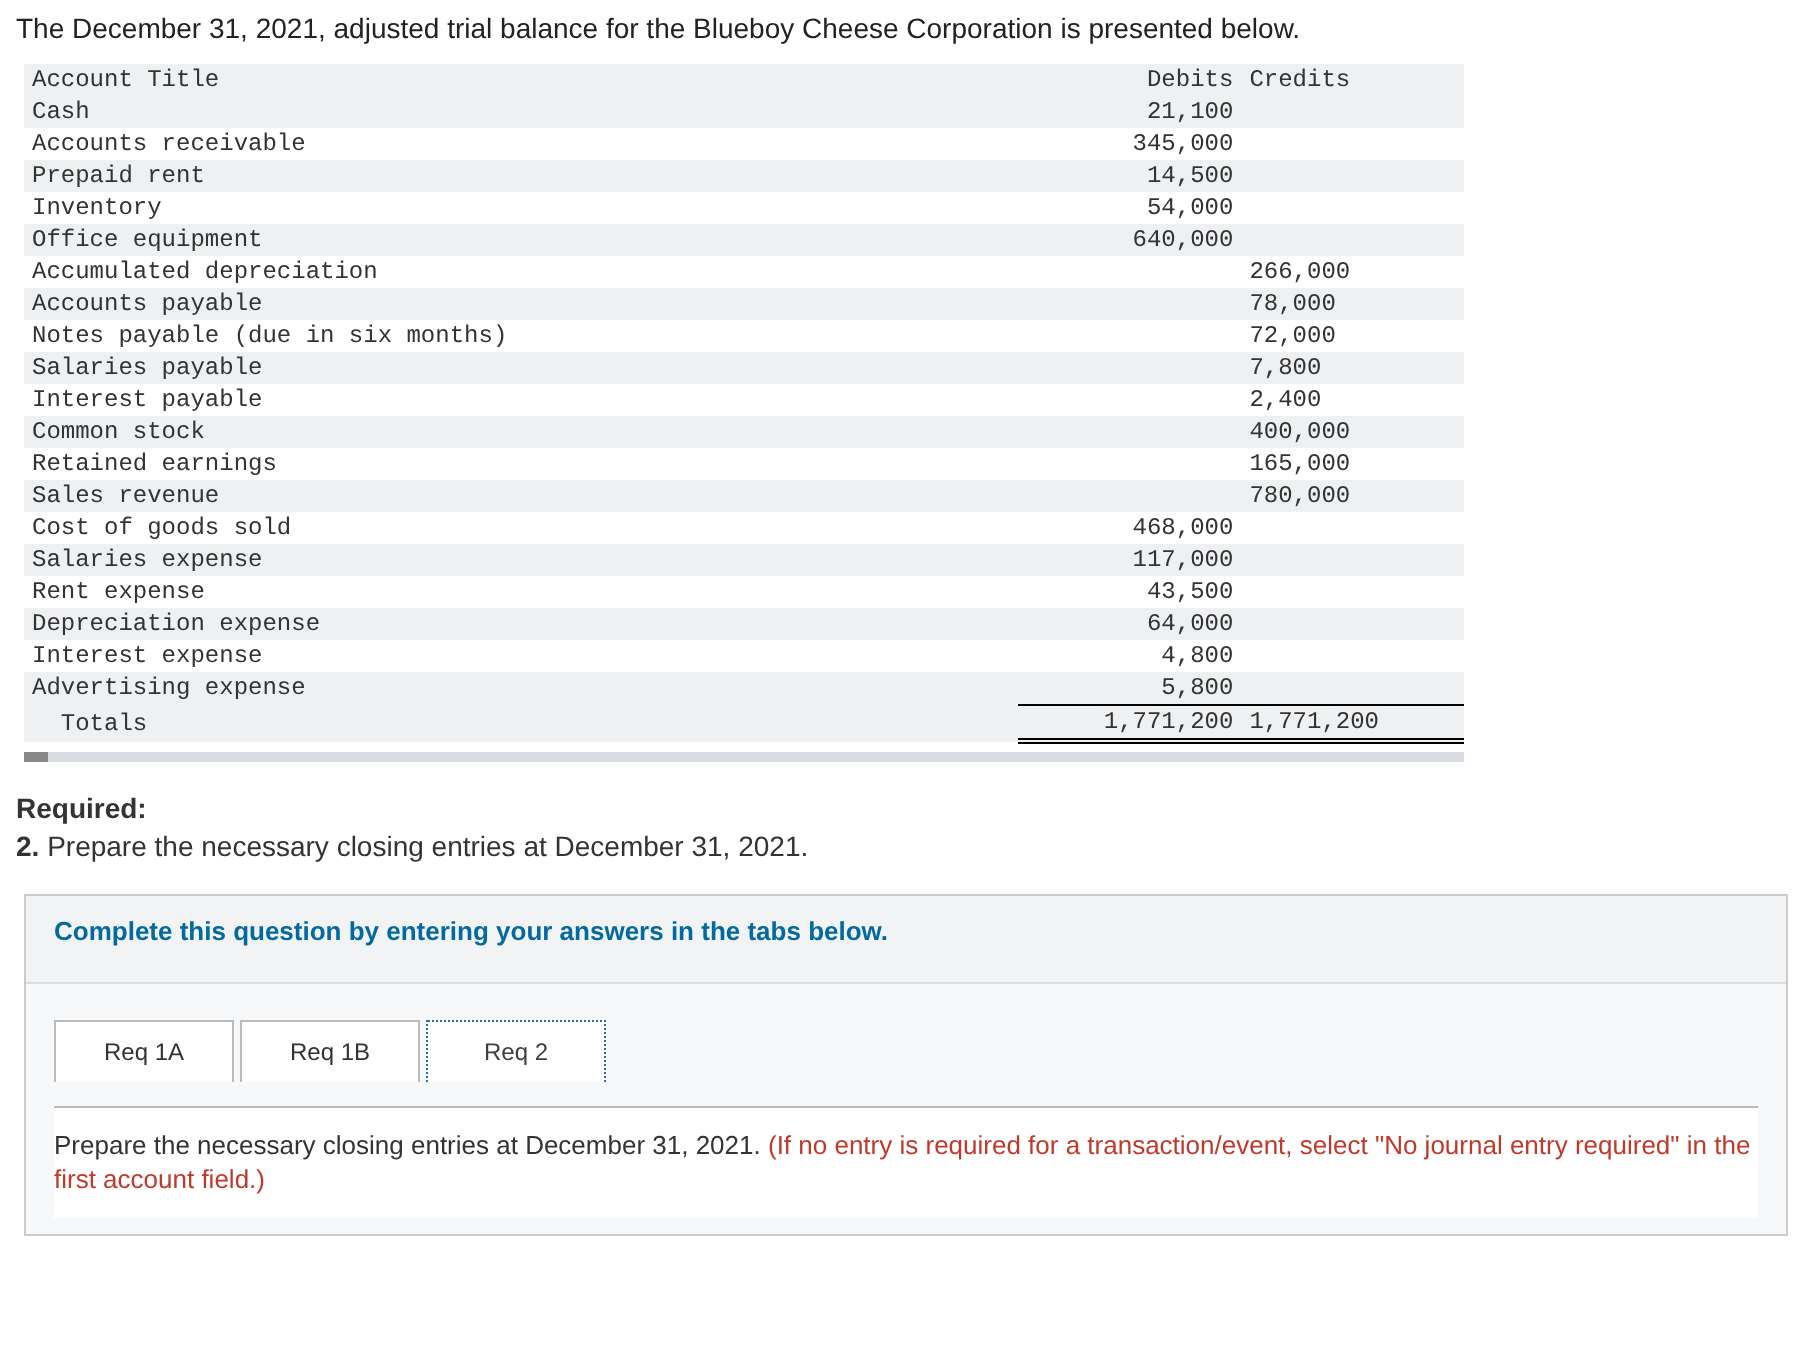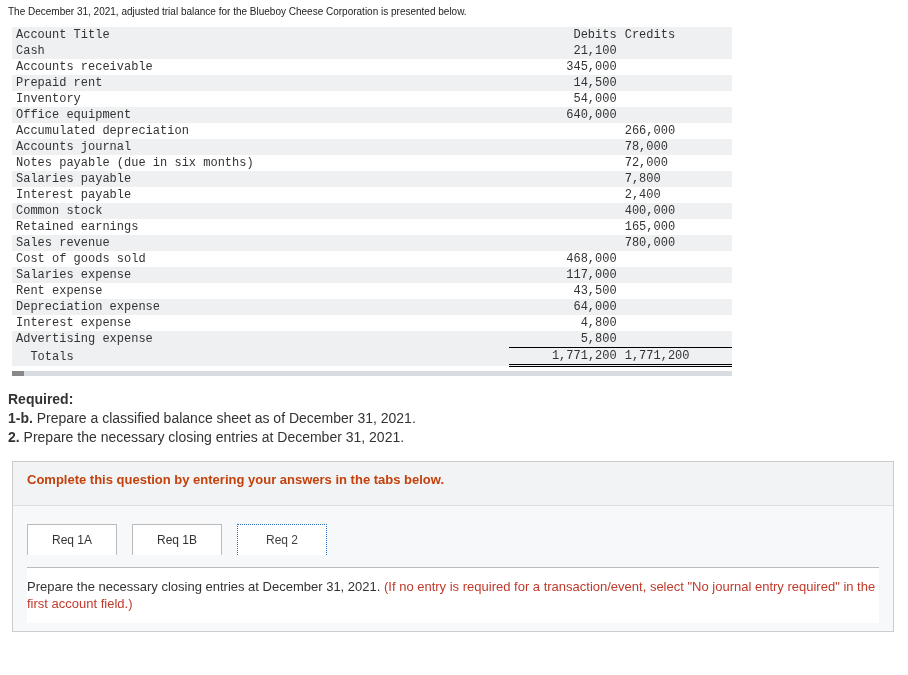--- a/index.html
+++ b/index.html
@@ -6,21 +6,21 @@
     margin: 0;
     padding: 4px 8px;
     font-family: Arial, Helvetica, sans-serif;
     font-size: 13px;
     color: #333;
     background: #fff;
     width: 908px;
     box-sizing: border-box;
   }
   .intro {
-    font-size: 10px;
+    font-size: 14px;
     margin: 2px 0 10px 0;
     color: #222;
   }
   .trial-balance {
     font-family: "Courier New", monospace;
     font-size: 12px;
     width: 720px;
     margin-left: 4px;
     border-collapse: collapse;
   }
@@ -64,28 +64,28 @@
     border: 1px solid #ccc;
     background: #f7f8f9;
     width: 880px;
     margin-left: 4px;
     padding: 0;
   }
   .complete-bar {
     padding: 10px 14px 18px 14px;
     font-size: 13px;
     font-weight: bold;
-    color: #c2410c;
+    color: #0369a1;
     border-bottom: 1px solid #ddd;
     background: #f2f3f4;
   }
   .tab-row {
     display: flex;
     padding: 18px 14px 0 14px;
-    gap: 16px;
+    gap: 4px;
   }
   .tab {
     min-width: 90px;
     padding: 8px 12px;
     text-align: center;
     font-size: 12px;
     background: #fff;
     border: 1px solid #bbb;
     border-bottom: none;
     margin-right: -1px;
@@ -149,21 +149,21 @@
         <td class="tb-account">Office equipment</td>
         <td class="tb-debit">640,000</td>
         <td class="tb-credit"></td>
       </tr>
       <tr>
         <td class="tb-account">Accumulated depreciation</td>
         <td class="tb-debit"></td>
         <td class="tb-credit">266,000</td>
       </tr>
       <tr>
-        <td class="tb-account">Accounts journal</td>
+        <td class="tb-account">Accounts payable</td>
         <td class="tb-debit"></td>
         <td class="tb-credit">78,000</td>
       </tr>
       <tr>
         <td class="tb-account">Notes payable (due in six months)</td>
         <td class="tb-debit"></td>
         <td class="tb-credit">72,000</td>
       </tr>
       <tr>
         <td class="tb-account">Salaries payable</td>
@@ -229,21 +229,20 @@
   </tr>
 </tbody>
   </table>
 
 <div class="scroll-track">
   <div class="scroll-thumb"></div>
 </div>
 
 <div class="required-block">
   <div class="hdr">Required:</div>
-  <div><span class="num">1-b.</span><span> Prepare a classified balance sheet as of December 31, 2021.</span></div>
   <div><span class="num">2.</span><span> Prepare the necessary closing entries at December 31, 2021.</span></div>
 </div>
 
 <div class="tabs-container">
   <div class="complete-bar">Complete this question by entering your answers in the tabs below.</div>
   <div class="tab-row">
     <div class="tab">Req 1A</div>
     <div class="tab">Req 1B</div>
     <div class="tab active">Req 2</div>
   </div>

